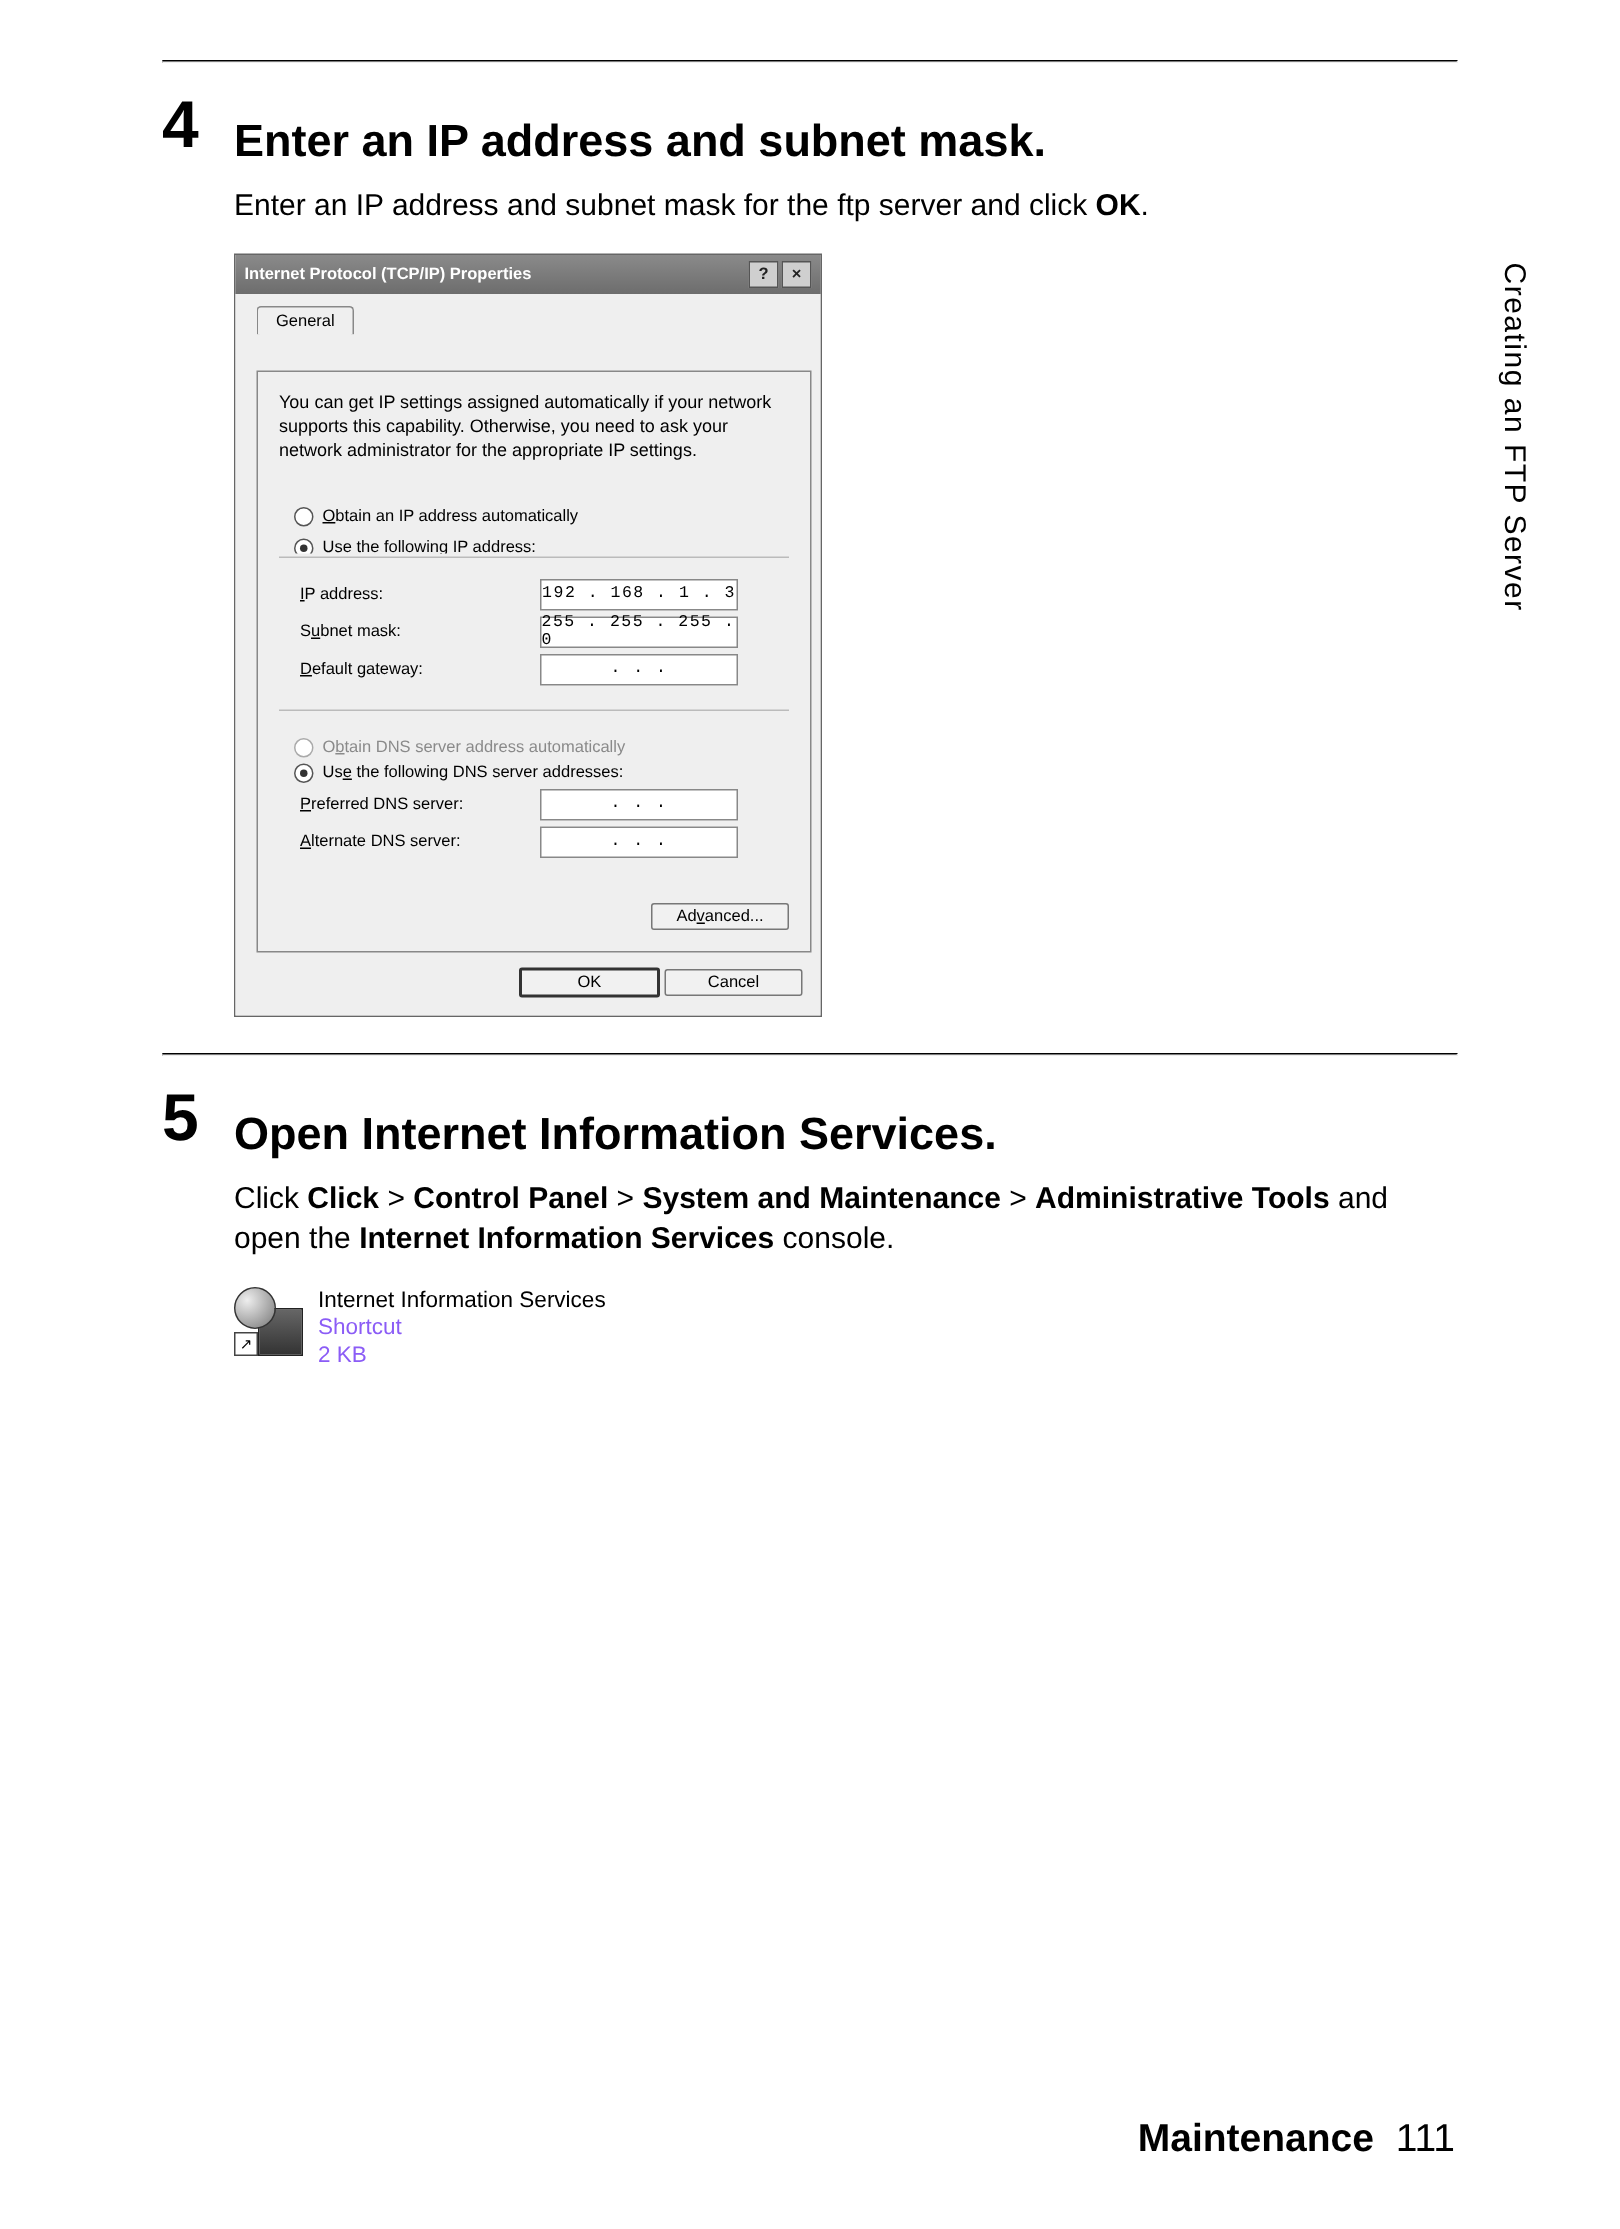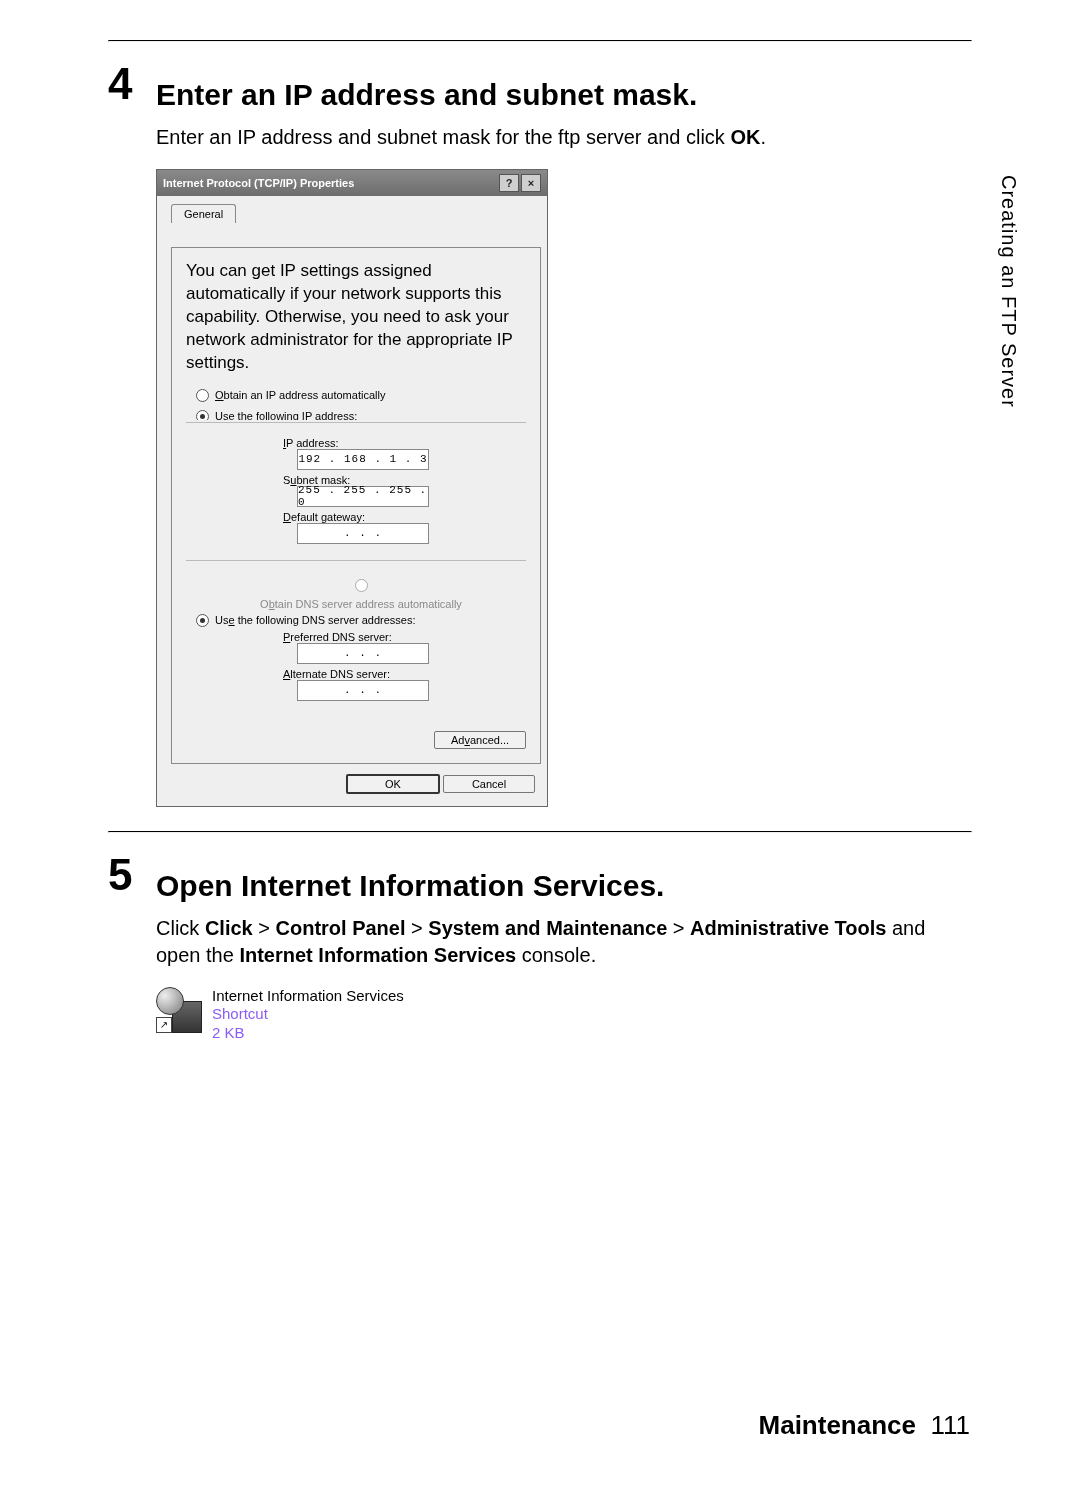--- a/index.html
+++ b/index.html
@@ -125,23 +125,23 @@
     font-size:11px;
   }
   .tab-panel{
     border:1px solid #888;
     background:#efefef;
     margin-top:21px;
     padding:12px 14px 14px 14px;
     position:relative;
   }
   .desc{
-    font-size:17px;
+    font-size:12px;
     line-height:1.35;
-    margin-bottom:14px;
+    margin-bottom:29px;
   }
   .radio-row{
     display:flex;
     align-items:center;
     gap:6px;
     margin:4px 0 4px 10px;
     font-size:11px;
   }
   .radio{
     width:11px;height:11px;
@@ -151,36 +151,35 @@
     align-items:center;
     justify-content:center;
     background:#fff;
   }
   .radio.sel::after{
     content:"";
     width:5px;height:5px;
     border-radius:50%;
     background:#333;
   }
-  .radio-row.disabled{color:#8a8a8a;flex-direction:column;}
+  .radio-row.disabled{color:#8a8a8a;}
   .radio.disabled{border-color:#aaa;}
   
   .clipwrap{height:14px;overflow:hidden;margin-top:2px;}
   .ip-fields{
     border:1px solid #bbb;
     border-left:none;border-right:none;
     padding:10px 0 12px 0;
     margin-top:2px;
   }
   .field-row{
     display:flex;
     align-items:center;
     margin:4px 0 4px 14px;
     font-size:11px;
-    flex-direction:column;
   }
   .field-label{width:160px;}
   .ipbox{
     width:130px;height:19px;
     background:#fff;
     border:1px solid #888;
     display:flex;
     align-items:center;
     justify-content:center;
     gap:4px;

